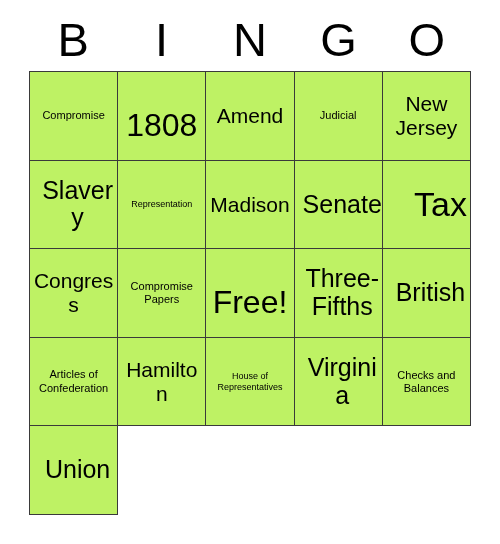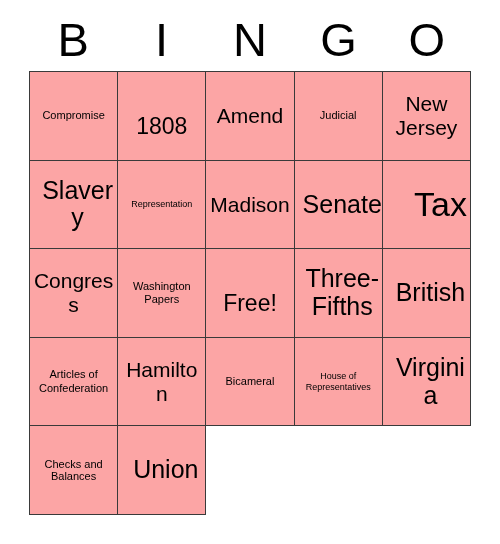--- a/index.html
+++ b/index.html
@@ -51,42 +51,42 @@
     grid-template-rows: repeat(5, 1fr);
     border-top: 1.5px solid #3a3a3a;
     border-left: 1.5px solid #3a3a3a;
     box-sizing: border-box;
     background: #ffffff;
   }
   .bingo-cell {
     border-right: 1.5px solid #3a3a3a;
     border-bottom: 1.5px solid #3a3a3a;
     box-sizing: border-box;
-    background: #fca5a5;
+    background: #bef264;
     display: flex;
     align-items: center;
     justify-content: center;
     overflow: hidden;
     padding: 2px 3px;
   }
   .bingo-cell .cell-text {
     display: block;
     width: 100%;
     text-align: center;
     line-height: 1.12;
     word-wrap: break-word;
     color: #000000;
   }
   
   .fs-xxs .cell-text { font-size: 9px;  line-height: 1.22; }
   .fs-xs  .cell-text { font-size: 11px; line-height: 1.2;  }
   .fs-md  .cell-text { font-size: 11px; line-height: 1.15; }
   .fs-lg  .cell-text { font-size: 21px; line-height: 1.12; }
   .fs-xl  .cell-text { font-size: 25px; line-height: 1.1; margin-left: 8px;  }
-  .fs-xxl .cell-text { font-size: 23px; line-height: 1.06; margin-top: 20px; }
+  .fs-xxl .cell-text { font-size: 32px; line-height: 1.06; margin-top: 20px; }
   .fs-hug .cell-text { font-size: 34px; line-height: 1.04; text-align: right; }
 </style>
 </head>
 <body>
 
 <div class="card">
 
   <div class="bingo-header">
     <div class="hcell">B</div>
     <div class="hcell">I</div>
@@ -123,39 +123,36 @@
       <div class="bingo-cell fs-xl">
         <span class="cell-text">Senate</span>
       </div>
       <div class="bingo-cell fs-hug">
         <span class="cell-text">Tax</span>
       </div>
       <div class="bingo-cell fs-lg">
         <span class="cell-text">Congress</span>
       </div>
       <div class="bingo-cell fs-md">
-        <span class="cell-text">Washington Papers</span>
+        <span class="cell-text">Compromise Papers</span>
       </div>
       <div class="bingo-cell fs-xxl">
         <span class="cell-text">Free!</span>
       </div>
       <div class="bingo-cell fs-xl">
         <span class="cell-text">Three-Fifths</span>
       </div>
       <div class="bingo-cell fs-xl">
         <span class="cell-text">British</span>
       </div>
       <div class="bingo-cell fs-xs">
         <span class="cell-text">Articles of Confederation</span>
       </div>
       <div class="bingo-cell fs-lg">
         <span class="cell-text">Hamilton</span>
-      </div>
-      <div class="bingo-cell fs-md">
-        <span class="cell-text">Bicameral</span>
       </div>
       <div class="bingo-cell fs-xxs">
         <span class="cell-text">House of Representatives</span>
       </div>
       <div class="bingo-cell fs-xl">
         <span class="cell-text">Virginia</span>
       </div>
       <div class="bingo-cell fs-md">
         <span class="cell-text">Checks and Balances</span>
       </div>

